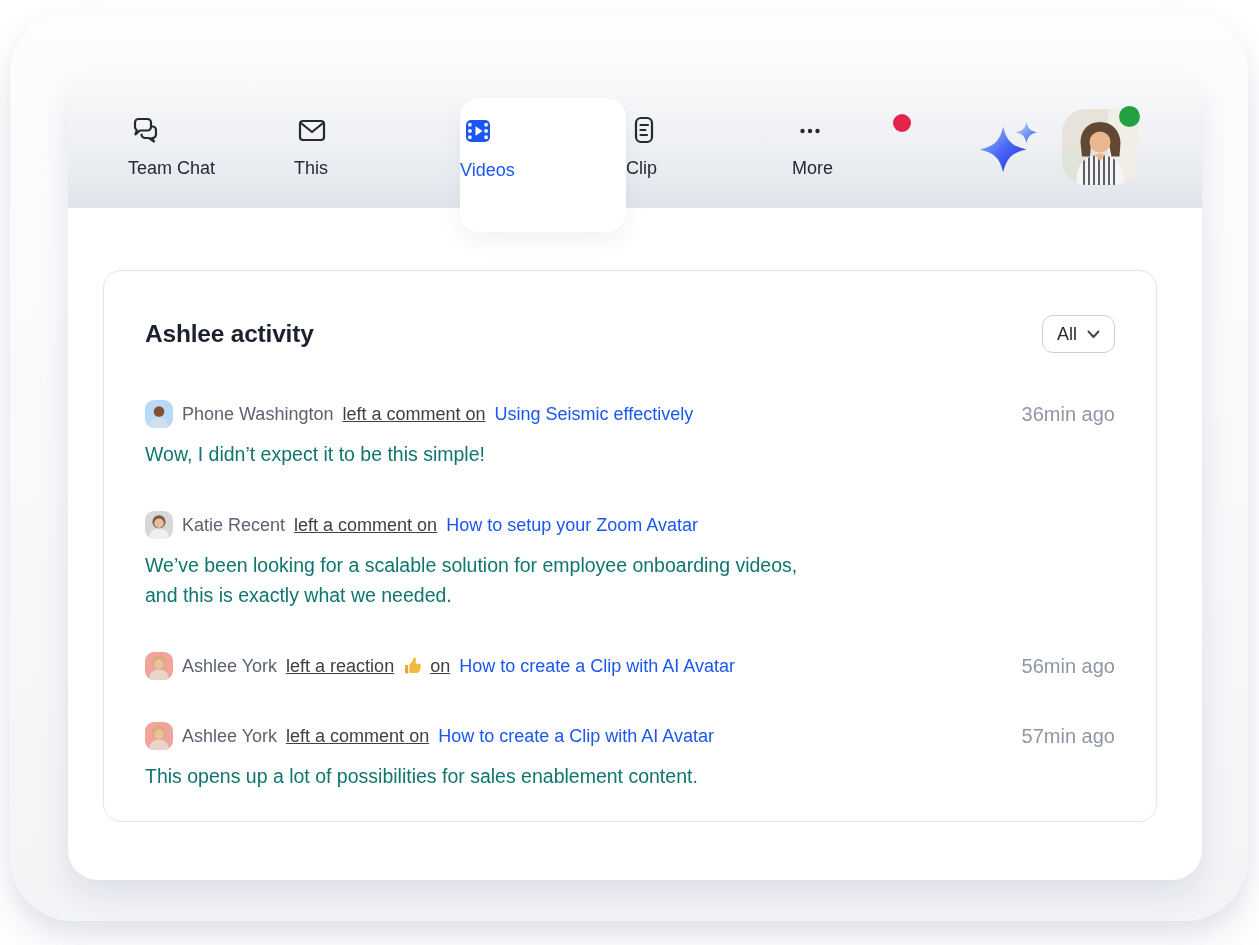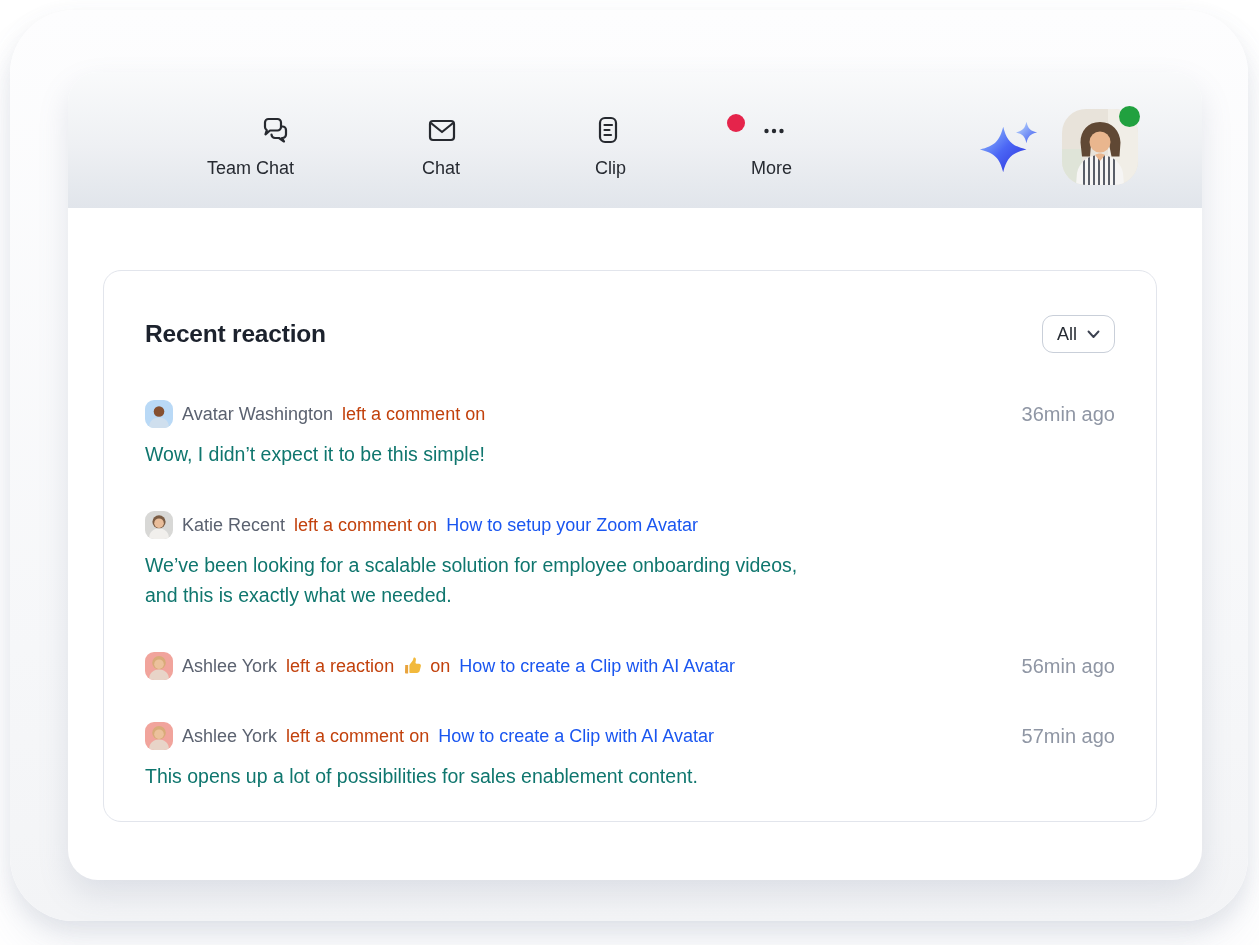--- a/index.html
+++ b/index.html
@@ -26,21 +26,21 @@
   
   .tabbar {
     position:absolute; left:0; top:0; width:100%; height:136px;
     border-radius:30px 30px 0 0;
     background:linear-gradient(180deg,#f9fafb 0%,#eef0f3 55%,#e1e5eb 100%);
     display:flex;
   }
   .tabs { display:flex; padding-left:60px; }
   .tab {
     width:166px; height:136px; position:relative; cursor:pointer;
-    display:flex; flex-direction:column; align-items:flex-end; padding-top:40px; gap:10px;
+    display:flex; flex-direction:column; align-items:flex-start; padding-top:40px; gap:10px;
   }
   .tab .tab-label { font-size:18px; color:#262a31; }
   .tab--active {
     height:134px; margin-top:26px; padding-top:15px; gap:11px;
     background:#ffffff; border-radius:20px;
     box-shadow:0 10px 20px rgba(90,104,130,.08);
   }
   .tab--active .tab-label { color:#1a56f0; }
   .tab-icon { width:36px; height:36px; display:block; }
   .more-badge {
@@ -71,21 +71,21 @@
     font-size:18px; color:#272c34; cursor:pointer; font-family:inherit;
   }
   .chevron-icon { width:13px; height:9px; display:block; }
 
   .activity-list { margin-top:47px; }
   .activity-item { margin-bottom:42px; }
   .item-head { display:flex; align-items:center; gap:9px; font-size:18px; line-height:28px; }
   .avatar-sm { width:28px; height:28px; border-radius:9px; overflow:hidden; flex:none; }
   .avatar-sm svg { display:block; }
   .actor-name { color:#5b6270; }
-  .action-text { color:#c2410c; }
+  .action-text { color:#404040;text-decoration:underline; }
   .doc-link { color:#1a56f0; cursor:pointer; }
   .timestamp { margin-left:auto; font-size:20px; color:#8f96a4; }
   .reaction-icon { width:20px; height:20px; display:block; margin:0 -1px; }
   .comment-text { margin-top:11px; font-size:19.5px; line-height:30px; color:#0f766e; white-space:pre-line; }
 </style>
 </head>
 <body>
 
 <div class="stage">
   <div class="outer-card">
@@ -104,23 +104,38 @@
             <span class="tab-label">Team Chat</span>
           </div>
 
           <div class="tab">
             <svg class="tab-icon" viewBox="0 0 36 36">
               <g fill="none" stroke="#26292f" stroke-width="2.2" stroke-linejoin="round" stroke-linecap="round">
                 <rect x="6" y="9" width="24" height="19" rx="3"></rect>
                 <path d="M7.5 11.5 L18 20 L28.5 11.5"></path>
               </g>
             </svg>
-            <span class="tab-label">Chat</span>
-          </div>
-
+            <span class="tab-label">This</span>
+          </div>
+
+          <div class="tab tab--active">
+            <svg class="tab-icon" viewBox="0 0 36 36">
+              <rect x="6" y="7" width="24" height="22" rx="5" fill="#1a56f0"></rect>
+              <g fill="#ffffff">
+                <rect x="8.2" y="10" width="3.4" height="3.4" rx="1"></rect>
+                <rect x="8.2" y="16.3" width="3.4" height="3.4" rx="1"></rect>
+                <rect x="8.2" y="22.6" width="3.4" height="3.4" rx="1"></rect>
+                <rect x="24.4" y="10" width="3.4" height="3.4" rx="1"></rect>
+                <rect x="24.4" y="16.3" width="3.4" height="3.4" rx="1"></rect>
+                <rect x="24.4" y="22.6" width="3.4" height="3.4" rx="1"></rect>
+                <path d="M15.5 13.2 L22.5 18 L15.5 22.8 Z"></path>
+              </g>
+            </svg>
+            <span class="tab-label">Videos</span>
+          </div>
 
           <div class="tab">
             <svg class="tab-icon" viewBox="0 0 36 36">
               <g fill="none" stroke="#26292f" stroke-width="2.2" stroke-linejoin="round" stroke-linecap="round">
                 <rect x="10" y="6" width="16" height="24" rx="5"></rect>
                 <path d="M14.5 13 h7.5"></path>
                 <path d="M14.5 18 h5"></path>
                 <path d="M14.5 23 h6.5"></path>
               </g>
             </svg>
@@ -181,42 +196,43 @@
               </g>
               <path d="M33 46 l5 6 5 -6 c-3 -2 -7 -2 -10 0 z" fill="#e9b68e"></path>
             </svg>
             <span class="presence-dot"></span>
           </div>
         </div>
       </div>
 
       <div class="panel">
         <div class="panel-head">
-          <div class="panel-title">Recent reaction</div>
+          <div class="panel-title">Ashlee activity</div>
           <button class="filter-btn">
             <span>All</span>
             <svg class="chevron-icon" viewBox="0 0 13 9">
               <path d="M1.5 1.5 L6.5 7 L11.5 1.5" fill="none" stroke="#3c4250" stroke-width="1.9" stroke-linecap="round" stroke-linejoin="round"></path>
             </svg>
           </button>
         </div>
 
         <div class="activity-list">
 
           <div class="activity-item">
             <div class="item-head">
               <span class="avatar-sm">
                 <svg viewBox="0 0 28 28" width="28" height="28">
                   <rect width="28" height="28" fill="#b9d9f6"></rect>
                   <circle cx="14" cy="11.5" r="5.3" fill="#855031"></circle>
                   <path d="M14 17.5 c-5.3 0-9 3.2-9.7 7.6 L4.1 28 h19.8 l-.2-2.9 C23 20.7 19.3 17.5 14 17.5 z" fill="#cfdfee"></path>
                 </svg>
               </span>
-              <span class="actor-name">Avatar Washington</span>
+              <span class="actor-name">Phone Washington</span>
               <span class="action-text">left a comment on</span>
+              <span class="doc-link">Using Seismic effectively</span>
               <span class="timestamp">36min ago</span>
             </div>
             <div class="comment-text">Wow, I didn’t expect it to be this simple!</div>
           </div>
 
           <div class="activity-item">
             <div class="item-head">
               <span class="avatar-sm">
                 <svg viewBox="0 0 28 28" width="28" height="28">
                   <rect width="28" height="28" fill="#d8d8d6"></rect>

